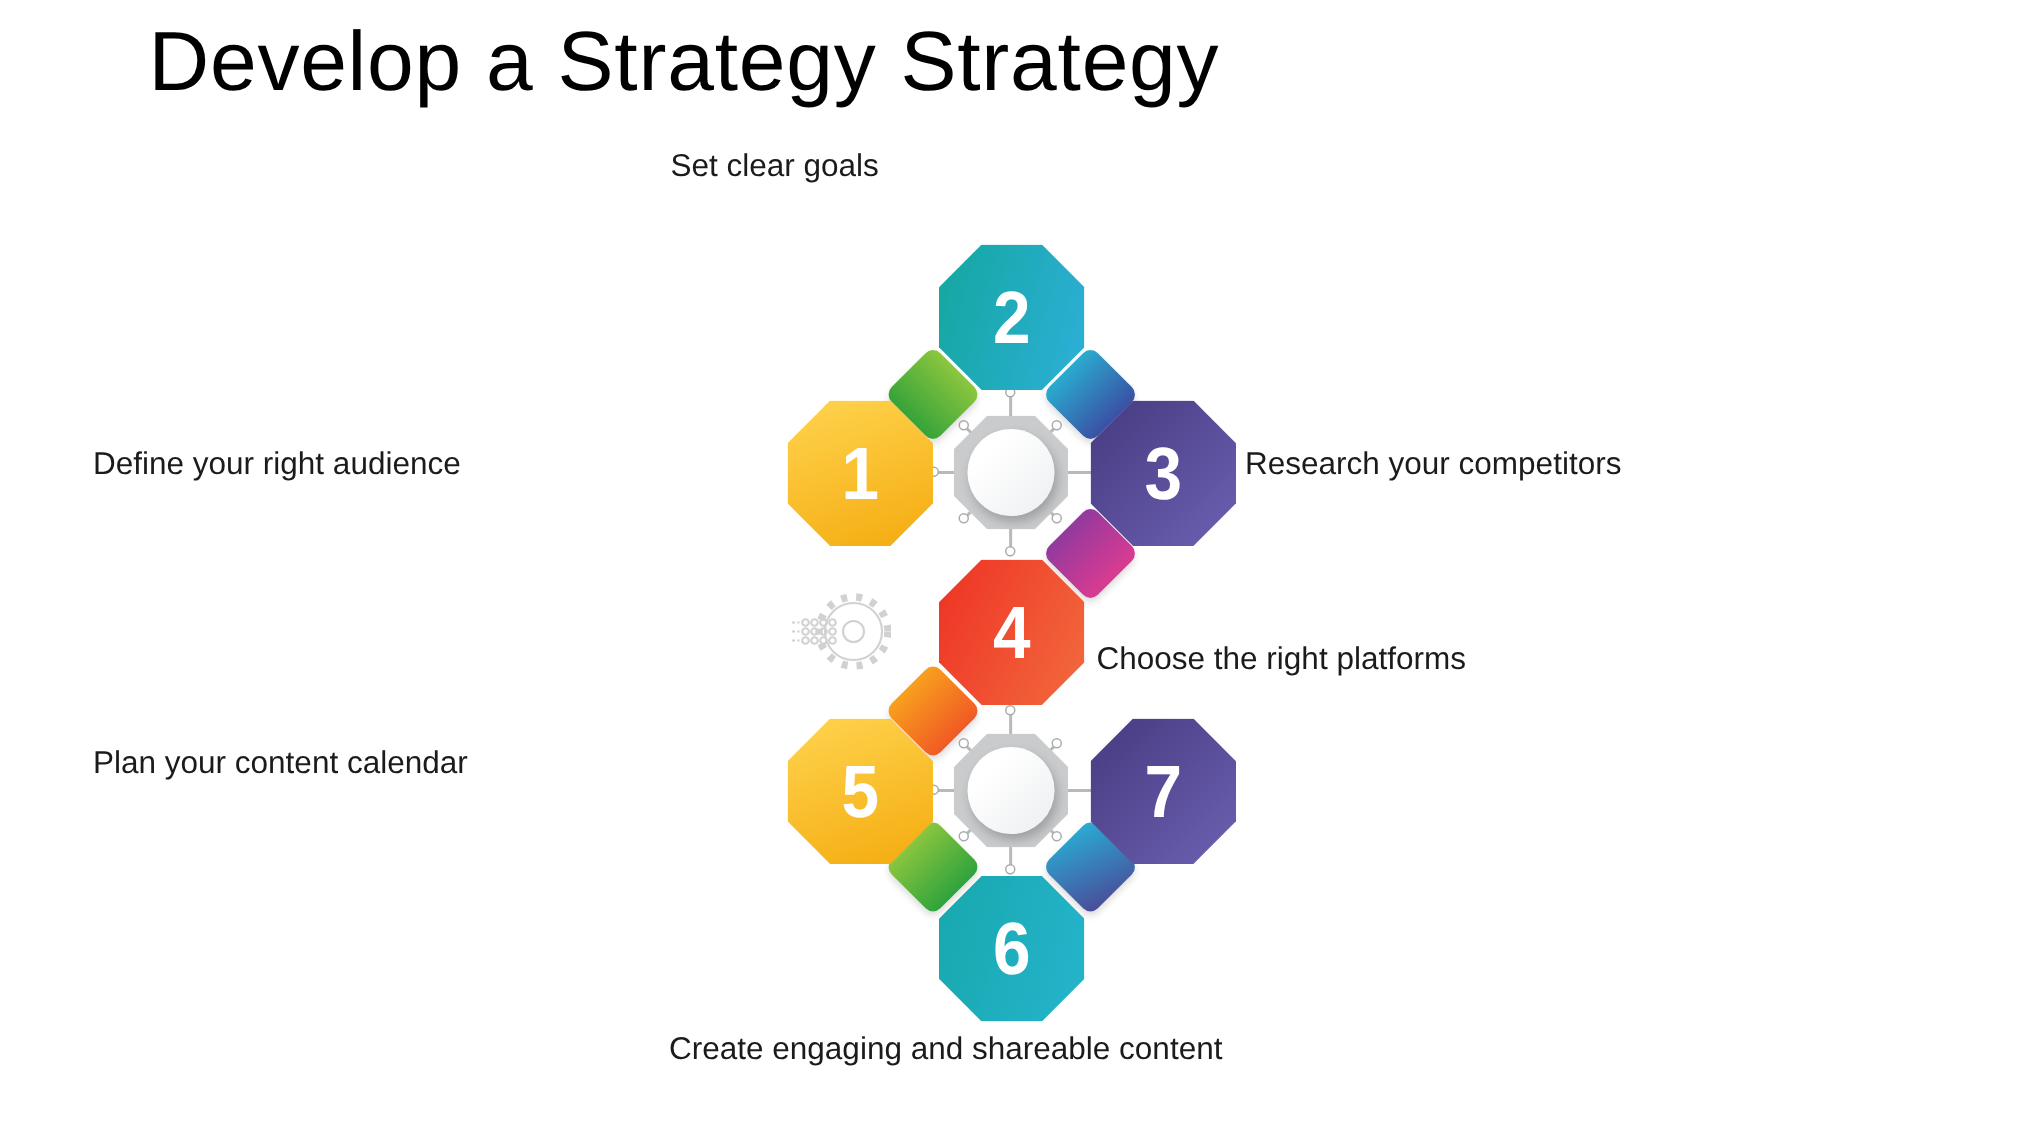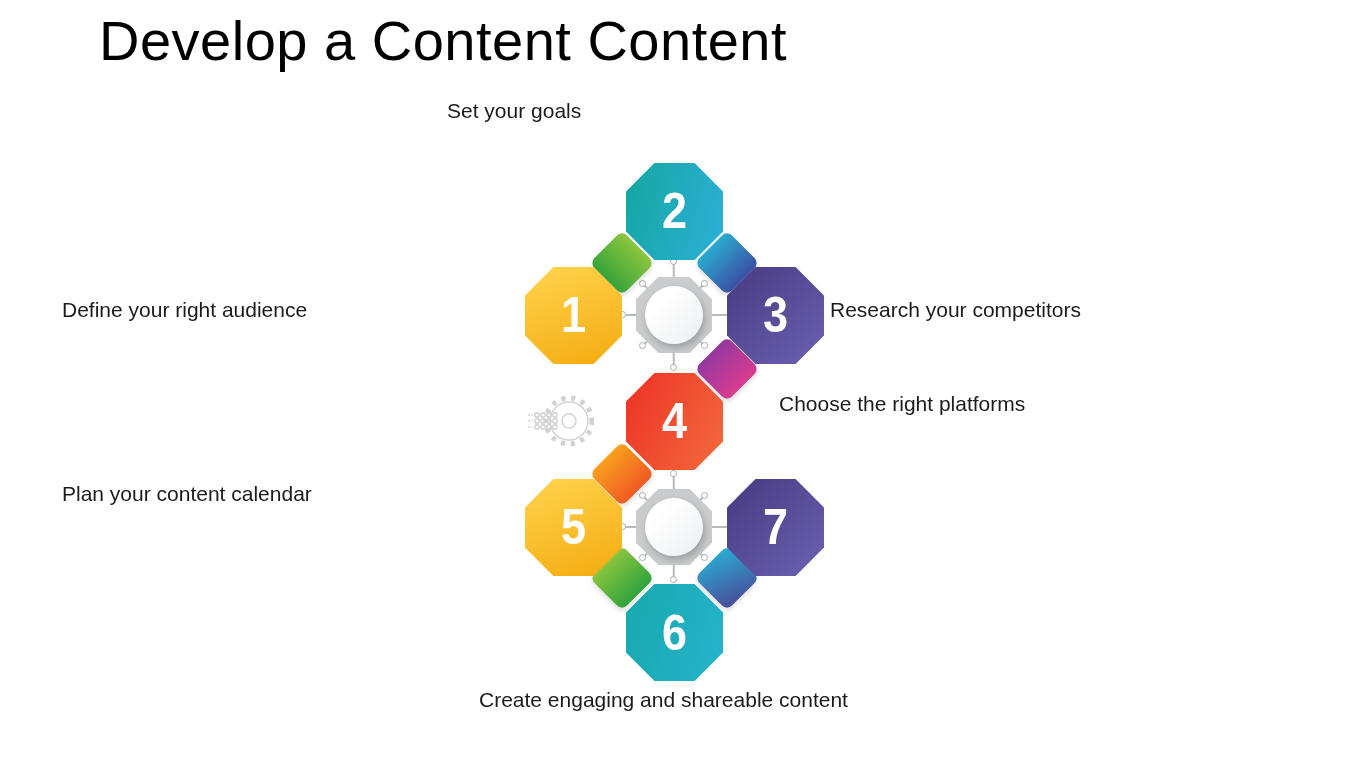--- a/index.html
+++ b/index.html
@@ -6,24 +6,24 @@
   .canvas{position:relative;width:1350px;height:759px;background:#ffffff;overflow:hidden;
           font-family:"Liberation Sans",sans-serif;}
 
   .title{position:absolute;left:99px;top:8px;font-size:56px;font-weight:400;color:#000;
          letter-spacing:0.5px;white-space:nowrap;z-index:7;}
 
   .lbl{position:absolute;font-size:21px;color:#1b1b1b;white-space:nowrap;z-index:7;line-height:25px;}
   .lbl-goals{left:447px;top:98px;}
   .lbl-define{left:62px;top:297px;}
   .lbl-research{left:830px;top:297px;text-align:right;}
-  .lbl-choose{left:731px;top:391px;margin-left:48px;}
-  .lbl-plan{left:62px;top:481px;}
+  .lbl-choose{left:731px;top:427px;}
+  .lbl-plan{left:62px;top:496px;}
   .lbl-monitor{left:831px;top:504px;}
-  .lbl-create{left:446px;top:687px;margin-left:33px;}
+  .lbl-create{left:446px;top:687px;}
 
   
   .conn-line{position:absolute;height:1.5px;background:#b7babd;transform-origin:center;z-index:1;}
   .node-dot{position:absolute;width:7px;height:7px;border-radius:50%;background:#fff;
             border:1.5px solid #a9acae;box-sizing:border-box;z-index:2;}
 
   
   .oct{position:absolute;width:97px;height:97px;z-index:3;display:flex;align-items:center;justify-content:center;
        clip-path:polygon(29.3% 0%,70.7% 0%,100% 29.3%,100% 70.7%,70.7% 100%,29.3% 100%,0% 70.7%,0% 29.3%);}
   .oct .num{color:#fff;font-size:45px;font-weight:700;transform:scaleY(1.1);letter-spacing:0;}
@@ -64,21 +64,21 @@
   .watermark{position:absolute;left:528px;top:394px;display:flex;align-items:center;gap:6px;
              z-index:6;opacity:0.85;pointer-events:none;}
   .wm-text{font-size:43px;color:transparent;-webkit-text-stroke:1.2px #c9c9c9;
            letter-spacing:1px;white-space:nowrap;}
 </style>
 </head>
 <body>
 
 <div class="canvas">
 
-  <div class="title">Develop a Content Content</div>
+  <div class="title">Develop a Strategy Strategy</div>
 
   <div class="conn-line" style="left:618px;top:314px;width:112px;"></div>
   <div class="conn-line" style="left:618px;top:314px;width:112px;transform:rotate(90deg);"></div>
   <div class="conn-line" style="left:628px;top:314px;width:92px;transform:rotate(45deg);"></div>
   <div class="conn-line" style="left:628px;top:314px;width:92px;transform:rotate(135deg);"></div>
   <div class="node-dot" style="left:670px;top:258px;"></div>
   <div class="node-dot" style="left:701px;top:280px;"></div>
   <div class="node-dot" style="left:729px;top:311px;"></div>
   <div class="node-dot" style="left:701px;top:342px;"></div>
   <div class="node-dot" style="left:670px;top:364px;"></div>
@@ -153,20 +153,20 @@
           <circle cx="21" cy="33" r="2.2"></circle>
           <circle cx="15" cy="33" r="2.2"></circle>
           <circle cx="9" cy="33" r="2.2"></circle>
         <line x1="0" y1="21" x2="5" y2="21" stroke-dasharray="2 1.5"></line>
         <line x1="0" y1="27" x2="5" y2="27" stroke-dasharray="2 1.5"></line>
         <line x1="0" y1="33" x2="5" y2="33" stroke-dasharray="2 1.5"></line>
       </g>
     </svg>
   </div>
 
-  <div class="lbl lbl-goals">Set your goals</div>
+  <div class="lbl lbl-goals">Set clear goals</div>
   <div class="lbl lbl-define">Define your right audience</div>
   <div class="lbl lbl-research">Research your competitors</div>
   <div class="lbl lbl-choose">Choose the right platforms</div>
   <div class="lbl lbl-plan">Plan your content calendar</div>
   <div class="lbl lbl-create">Create engaging and shareable content</div>
 
 </div>
 
 </body></html>

